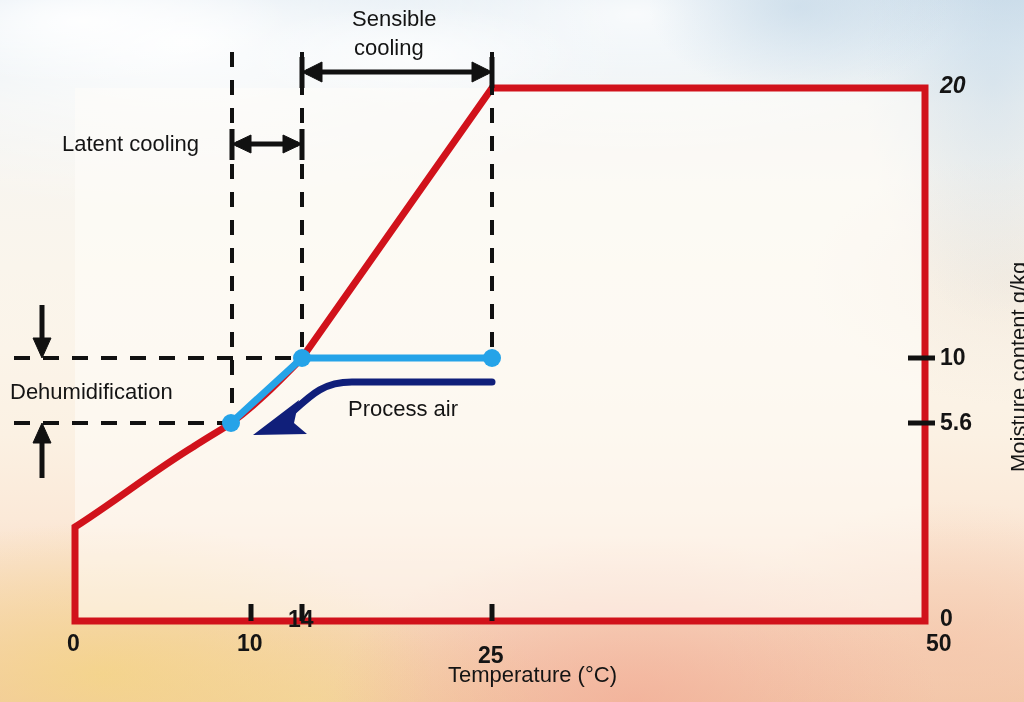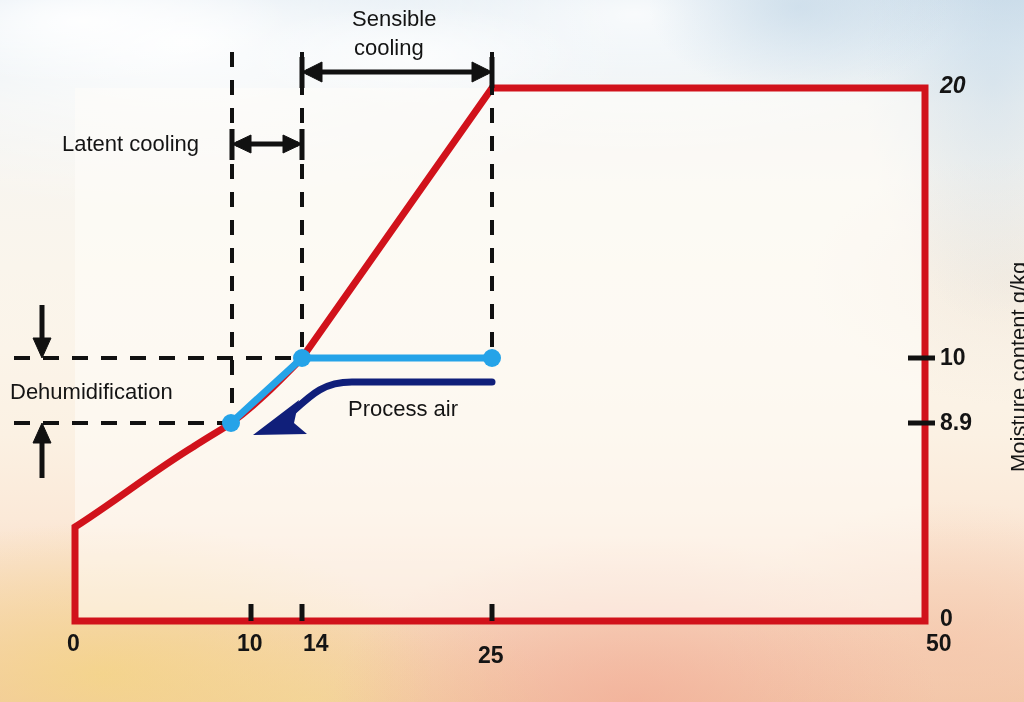--- a/index.html
+++ b/index.html
@@ -167,25 +167,26 @@
   <div class="lbl annot" style="left:354px; top:35px;">cooling</div>
 
   <div class="lbl annot" style="left:10px; top:379px;">Dehumidification</div>
 
   <div class="lbl annot" style="left:62px; top:131px;">Latent cooling</div>
 
   <div class="lbl annot" style="left:348px; top:396px;">Process air</div>
 
   <div class="lbl tick-lbl" style="left:67px; top:630px;">0</div>
   <div class="lbl tick-lbl" style="left:237px; top:630px;">10</div>
-  <div class="lbl tick-lbl" style="left:288px; top:630px;margin-left:15px;">14</div>
+  <div class="lbl tick-lbl" style="left:288px; top:606px;">14</div>
   <div class="lbl tick-lbl" style="left:478px; top:630px;margin-top:12px;">25</div>
   <div class="lbl tick-lbl" style="left:926px; top:630px;">50</div>
 
   <div class="lbl tick-lbl" style="left:940px; top:72px;font-style:italic;">20</div>
   <div class="lbl tick-lbl" style="left:940px; top:344px;">10</div>
-  <div class="lbl tick-lbl" style="left:940px; top:409px;">8.9</div>
+  <div class="lbl tick-lbl" style="left:940px; top:409px;">5.6</div>
   <div class="lbl tick-lbl" style="left:940px; top:605px;">0</div>
 
+  <div class="lbl axis-title" style="left:448px; top:662px;">Temperature (°C)</div>
 
   <div class="lbl y-axis-title" style="left:1006px; top:472px;">Moisture content g/kg</div>
 
 </div>
 
 </body></html>

